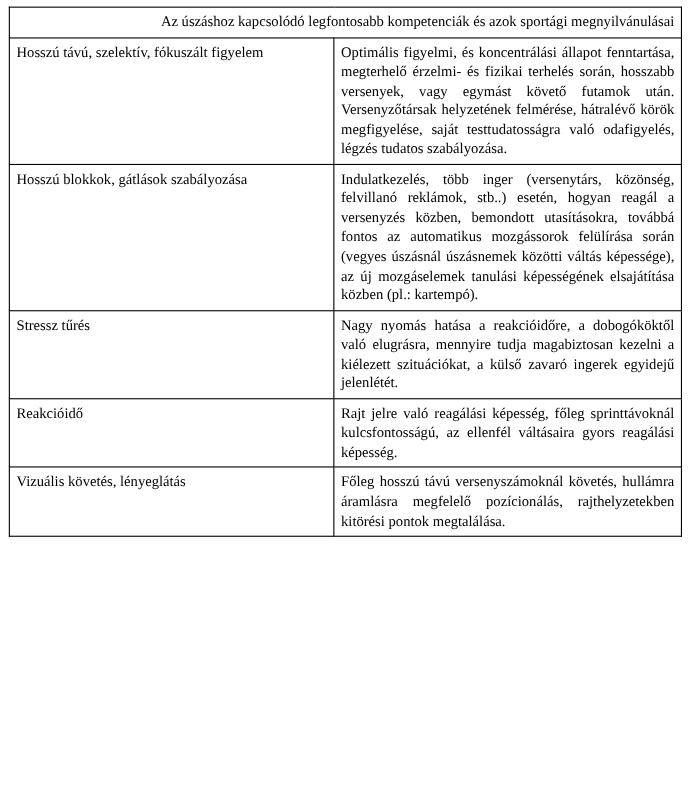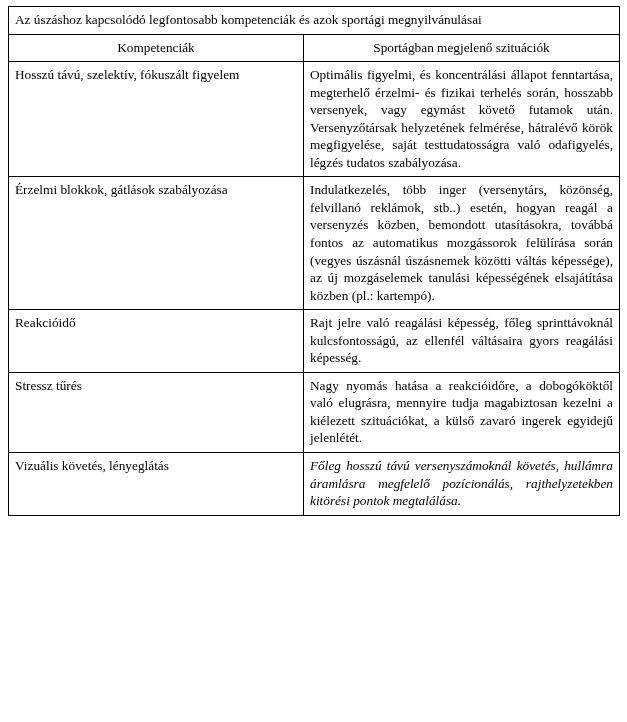--- a/index.html
+++ b/index.html
@@ -27,21 +27,21 @@
     border: 1px solid #000000;
   }
   table.doc-table td {
     border: 1px solid #000000;
     vertical-align: top;
     padding: 4px 6px 5px 6px;
     font-size: 13.3px;
     line-height: 1.32;
   }
   .title-cell {
-    text-align: left;
+    text-align: right;
     font-size: 15.2px;
     line-height: 1.38;
     padding: 7px 18px 9px 18px;
   }
   .header-cell {
     text-align: center;
     font-size: 13.6px;
     padding: 5px 6px 6px 6px;
   }
   .col-left {
@@ -53,55 +53,50 @@
   .cell-left {
     text-align: left;
     hyphens: none;
   }
   .cell-right {
     text-align: justify;
     text-justify: inter-word;
   }
   .cell-right.last-row {
     text-align: justify;
-    font-style: italic;
   }
 </style>
 </head>
 <body>
 
 <div class="page">
   <table class="doc-table">
     <colgroup>
       <col class="col-left">
       <col class="col-right">
     </colgroup>
     <tbody>
       <tr>
         <td class="title-cell" colspan="2">Az úszáshoz kapcsolódó legfontosabb kompetenciák és azok sportági megnyilvánulásai</td>
       </tr>
       <tr>
-        <td class="header-cell">Kompetenciák</td>
-        <td class="header-cell">Sportágban megjelenő szituációk</td>
-      </tr>
-      <tr>
         <td class="cell-left">Hosszú távú, szelektív, fókuszált figyelem</td>
         <td class="cell-right">Optimális figyelmi, és koncentrálási állapot fenntartása, megterhelő érzelmi- és fizikai terhelés során, hosszabb versenyek, vagy egymást követő futamok után. Versenyzőtársak helyzetének felmérése, hátralévő körök megfigyelése, saját testtudatosságra való odafigyelés, légzés tudatos szabályozása.</td>
       </tr>
       <tr>
-        <td class="cell-left">Érzelmi blokkok, gátlások szabályozása</td>
+        <td class="cell-left">Hosszú blokkok, gátlások szabályozása</td>
         <td class="cell-right">Indulatkezelés, több inger (versenytárs, közönség, felvillanó reklámok, stb..) esetén, hogyan reagál a versenyzés közben, bemondott utasításokra, továbbá fontos az automatikus mozgássorok felülírása során (vegyes úszásnál úszásnemek közötti váltás képessége), az új mozgáselemek tanulási képességének elsajátítása közben (pl.: kartempó).</td>
+      </tr>
+      <tr>
+        <td class="cell-left">Stressz tűrés</td>
+        <td class="cell-right">Nagy nyomás hatása a reakcióidőre, a dobogóköktől való elugrásra, mennyire tudja magabiztosan kezelni a kiélezett szituációkat, a külső zavaró ingerek egyidejű jelenlétét.</td>
       </tr>
       <tr>
         <td class="cell-left">Reakcióidő</td>
         <td class="cell-right">Rajt jelre való reagálási képesség, főleg sprinttávoknál kulcsfontosságú, az ellenfél váltásaira gyors reagálási képesség.</td>
-      </tr>
-      <tr>
-        <td class="cell-left">Stressz tűrés</td>
-        <td class="cell-right">Nagy nyomás hatása a reakcióidőre, a dobogóköktől való elugrásra, mennyire tudja magabiztosan kezelni a kiélezett szituációkat, a külső zavaró ingerek egyidejű jelenlétét.</td>
       </tr>
       <tr>
         <td class="cell-left">Vizuális követés, lényeglátás</td>
         <td class="cell-right last-row">Főleg hosszú távú versenyszámoknál követés, hullámra áramlásra megfelelő pozícionálás, rajthelyzetekben kitörési pontok megtalálása.</td>
       </tr>
     </tbody>
   </table>
 </div>
 
 </body></html>

